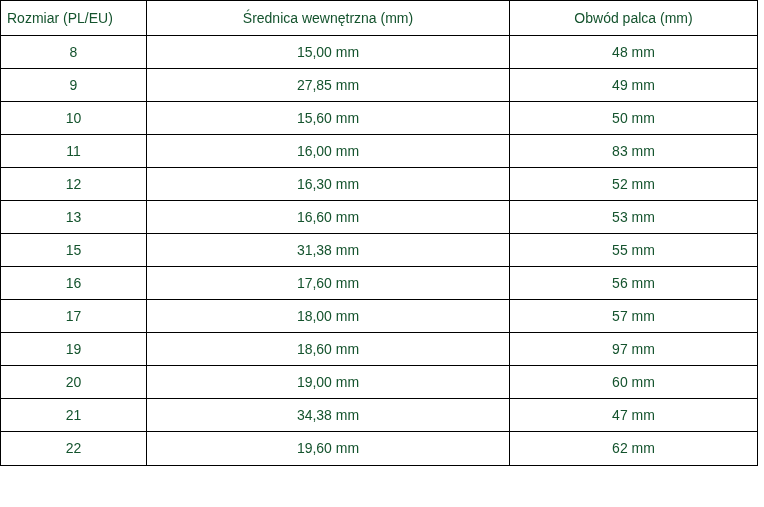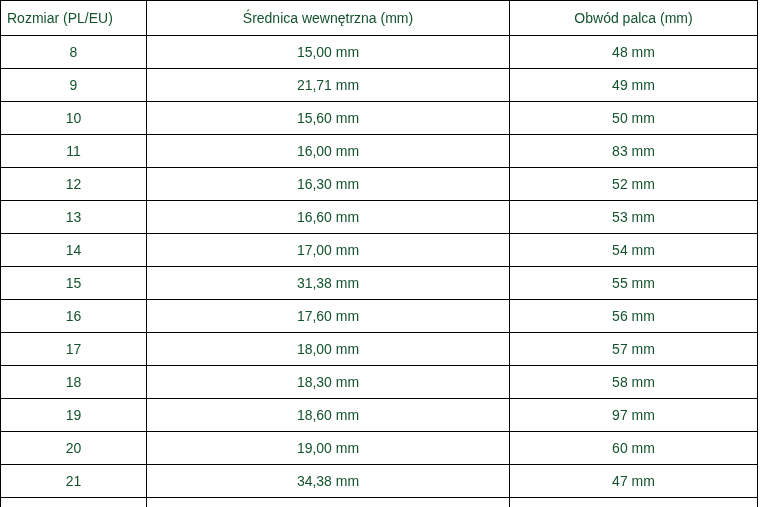--- a/index.html
+++ b/index.html
@@ -74,21 +74,21 @@
       </tr>
     </thead>
     <tbody>
       <tr>
         <td>8</td>
         <td>15,00 mm</td>
         <td>48 mm</td>
       </tr>
       <tr>
         <td>9</td>
-        <td>21,71 mm</td>
+        <td>27,85 mm</td>
         <td>49 mm</td>
       </tr>
       <tr>
         <td>10</td>
         <td>15,60 mm</td>
         <td>50 mm</td>
       </tr>
       <tr>
         <td>11</td>
         <td>16,00 mm</td>
@@ -98,43 +98,33 @@
         <td>12</td>
         <td>16,30 mm</td>
         <td>52 mm</td>
       </tr>
       <tr>
         <td>13</td>
         <td>16,60 mm</td>
         <td>53 mm</td>
       </tr>
       <tr>
-        <td>14</td>
-        <td>17,00 mm</td>
-        <td>54 mm</td>
-      </tr>
-      <tr>
         <td>15</td>
         <td>31,38 mm</td>
         <td>55 mm</td>
       </tr>
       <tr>
         <td>16</td>
         <td>17,60 mm</td>
         <td>56 mm</td>
       </tr>
       <tr>
         <td>17</td>
         <td>18,00 mm</td>
         <td>57 mm</td>
-      </tr>
-      <tr>
-        <td>18</td>
-        <td>18,30 mm</td>
-        <td>58 mm</td>
       </tr>
       <tr>
         <td>19</td>
         <td>18,60 mm</td>
         <td>97 mm</td>
       </tr>
       <tr>
         <td>20</td>
         <td>19,00 mm</td>
         <td>60 mm</td>

